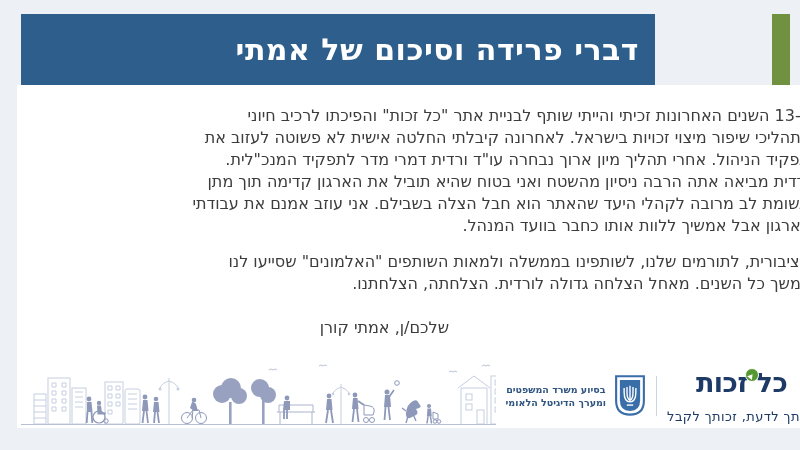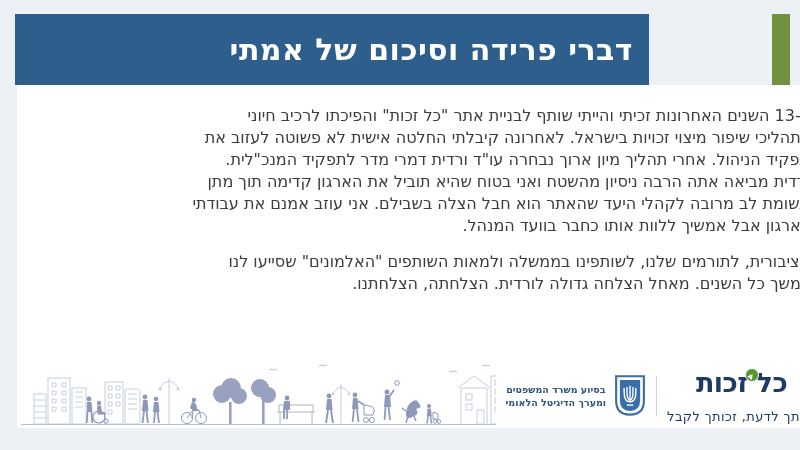--- a/index.html
+++ b/index.html
@@ -1,19 +1,19 @@
 <!DOCTYPE html>
 <html lang="he"><head>
 <meta charset="utf-8">
 <style>
   html,body{margin:0;padding:0;background:#edf1f6;}
   .slide{position:relative;width:800px;height:450px;background:#edf1f6;overflow:hidden;
          font-family:"DejaVu Sans","Liberation Sans",sans-serif;}
   
-  .header-bar{position:absolute;left:15px;top:14px;width:634px;height:71px;background:#2e5e8c;
+  .header-bar{position:absolute;left:21px;top:14px;width:634px;height:71px;background:#2e5e8c;
               display:flex;align-items:center;direction:rtl;}
   .header-bar h1{margin:0;padding-right:16px;font-size:30px;font-weight:bold;color:#ffffff;letter-spacing:0.5px;}
   .green-stripe{position:absolute;left:772px;top:14px;width:18px;height:71px;background:#6f9140;}
   
   .card{position:absolute;left:17px;top:85px;width:773px;height:343px;background:#ffffff;padding-left:36px;}
   .body-text{position:absolute;top:20px;right:16px;left:20px;direction:rtl;text-align:right;
              font-size:16px;line-height:22px;color:#3c3c3c;}
   .para{margin:0 0 14px 0;}
   .para2{margin:0 0 0 0;}
   .line{display:block;}
@@ -56,20 +56,21 @@
         <span class="line">בתהליכי שיפור מיצוי זכויות בישראל. לאחרונה קיבלתי החלטה אישית לא פשוטה לעזוב את</span>
         <span class="line">תפקיד הניהול. אחרי תהליך מיון ארוך נבחרה עו"ד ורדית דמרי מדר לתפקיד המנכ"לית.</span>
         <span class="line">ורדית מביאה אתה הרבה ניסיון מהשטח ואני בטוח שהיא תוביל את הארגון קדימה תוך מתן</span>
         <span class="line">תשומת לב מרובה לקהלי היעד שהאתר הוא חבל הצלה בשבילם. אני עוזב אמנם את עבודתי</span>
         <span class="line">בארגון אבל אמשיך ללוות אותו כחבר בוועד המנהל.</span>
       </div>
       <div class="para2">
         <span class="line">הציבורית, לתורמים שלנו, לשותפינו בממשלה ולמאות השותפים "האלמונים" שסייעו לנו</span>
         <span class="line">במשך כל השנים. מאחל הצלחה גדולה לורדית. הצלחתה, הצלחתנו.</span>
       </div>
+      <div class="signature">שלכם/ן, אמתי קורן</div>
     </div>
 
     <svg class="illustration" viewBox="0 0 773 70">
 
       <g stroke="#c6cedf" fill="none" stroke-width="1">
         <rect x="17" y="36" width="12" height="30"></rect>
         <path d="M17 42h12M17 48h12M17 54h12M17 60h12"></path>
         <rect x="31" y="20" width="22" height="46"></rect>
         <path d="M35 25h4v4h-4zM45 25h4v4h-4zM35 33h4v4h-4zM45 33h4v4h-4zM35 41h4v4h-4zM45 41h4v4h-4zM35 49h4v4h-4zM45 49h4v4h-4z"></path>
         <rect x="55" y="30" width="14" height="36"></rect>

